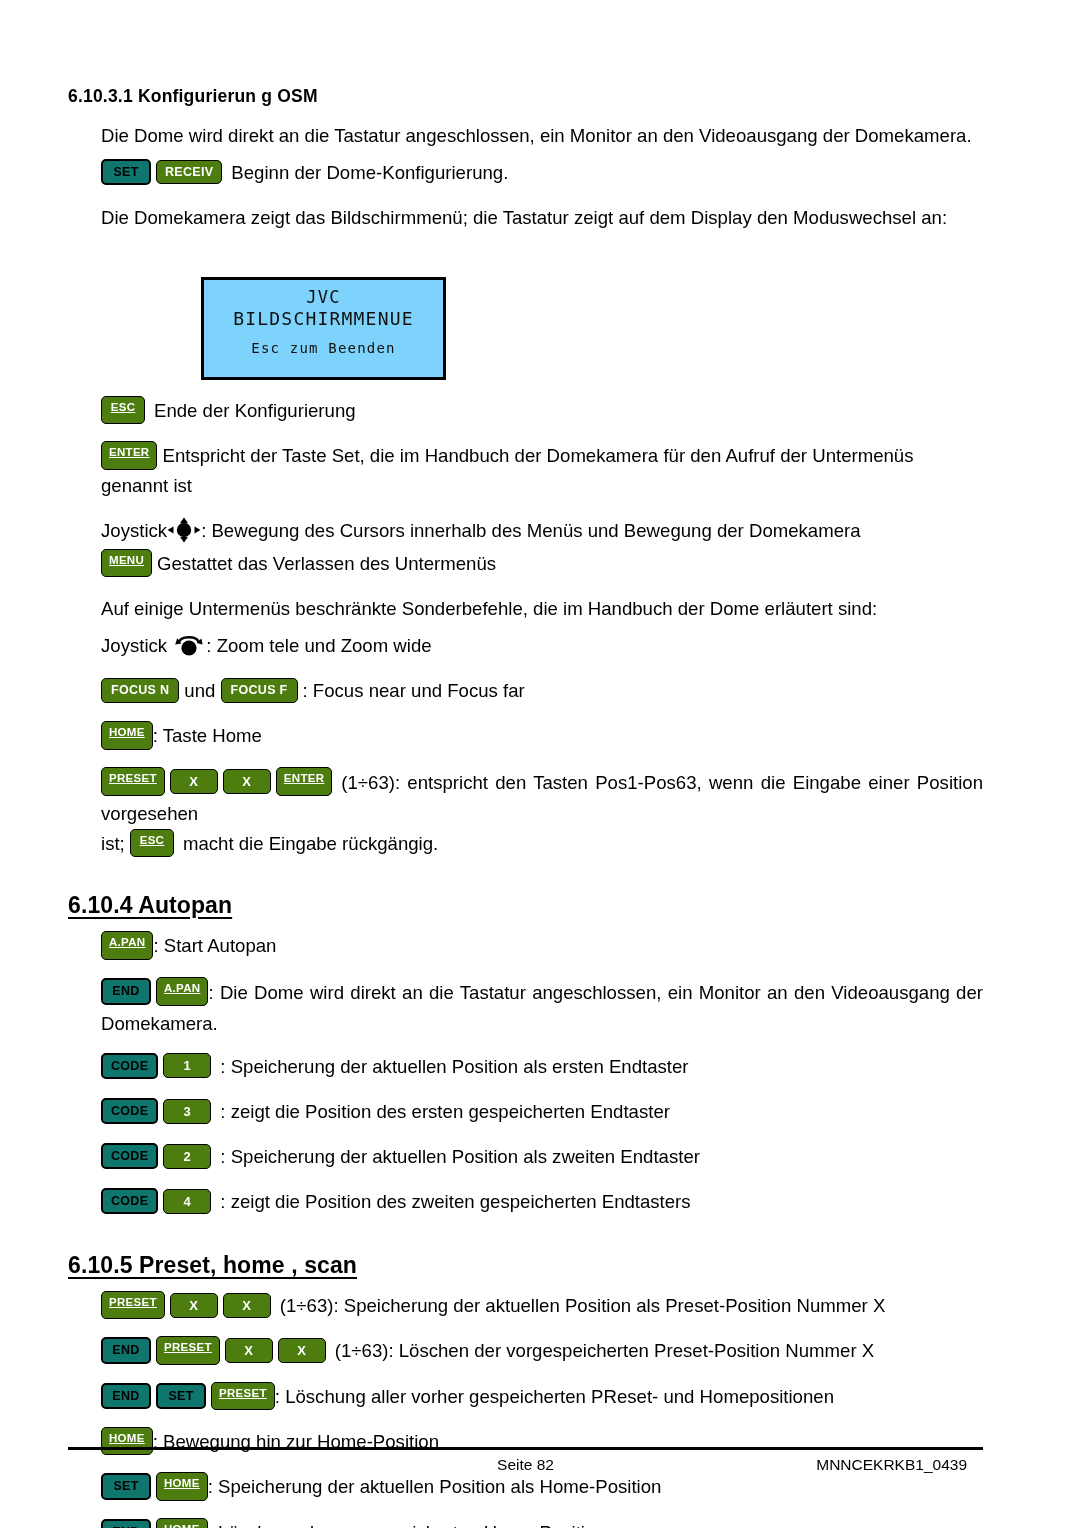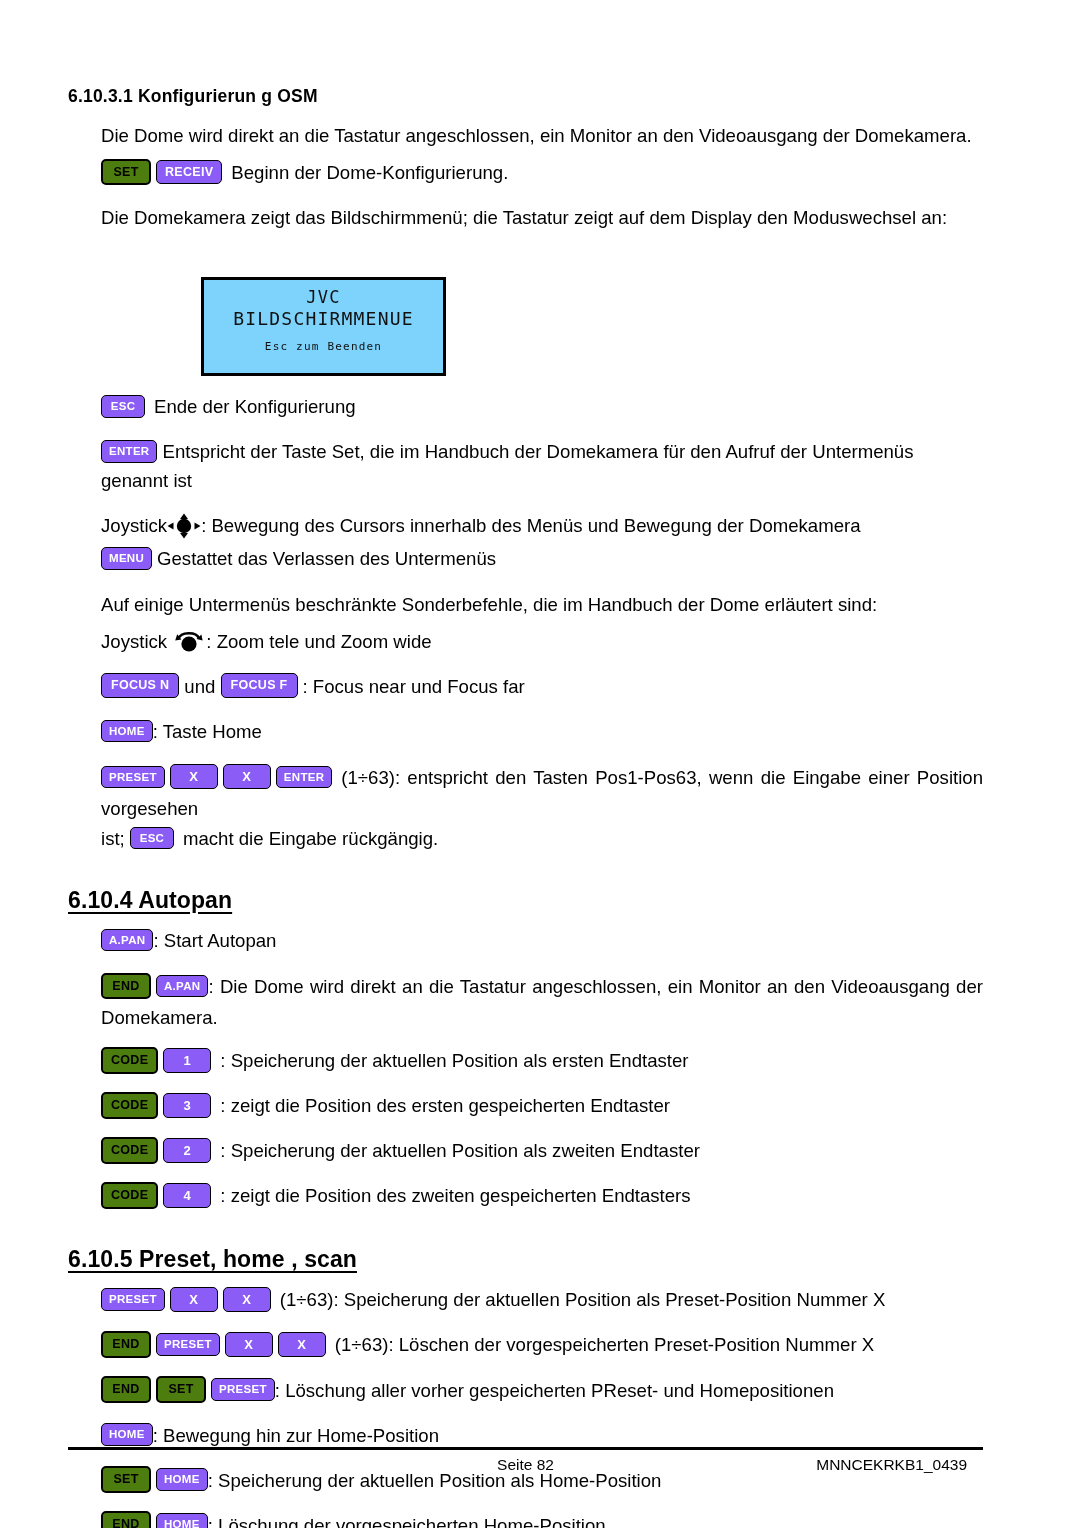--- a/index.html
+++ b/index.html
@@ -78,34 +78,35 @@
     font-weight: bold;
     text-align: center;
     line-height: 1;
     box-sizing: border-box;
     white-space: nowrap;
     letter-spacing: 0.3px;
     position: relative;
     top: -1px;
   }
   .key.dark {
-    background: #8b5cf6;
+    background: #4d7c0f;
     color: #ffffff;
     border: 1px solid #000000;
   }
   .key.light {
-    background: #4d7c0f;
+    background: #0f766e;
     color: #000000;
     border: 2.2px solid #000000;
   }
   
   .k-sm {
     font-size: 11.5px;
-    padding: 5px 7px 4px 7px;
+    padding: 5px 7px 10px 7px;
     min-width: 44px;
+    text-decoration: underline;
   }
   .k-md {
     font-size: 12.5px;
     padding: 5px 8px 5px 8px;
     min-width: 50px;
   }
   .k-wide {
     font-size: 12.5px;
     padding: 5px 9px;
     min-width: 56px;
@@ -139,21 +140,21 @@
   .lcd-line {
     font-family: "DejaVu Sans Mono", monospace;
     font-size: 18px;
     letter-spacing: 1.2px;
     text-align: center;
     line-height: 1.22;
     color: #111;
     white-space: pre;
   }
   .lcd-line.l1 { font-size: 17px; }
-  .lcd-line.l3 { margin-top: 10px; font-size: 11px; }
+  .lcd-line.l3 { margin-top: 10px; font-size: 14px; }
 
   
   .joy {
     display: inline-block;
     vertical-align: middle;
     position: relative;
     top: -1px;
   }
   .joy svg { display: block; }
 

